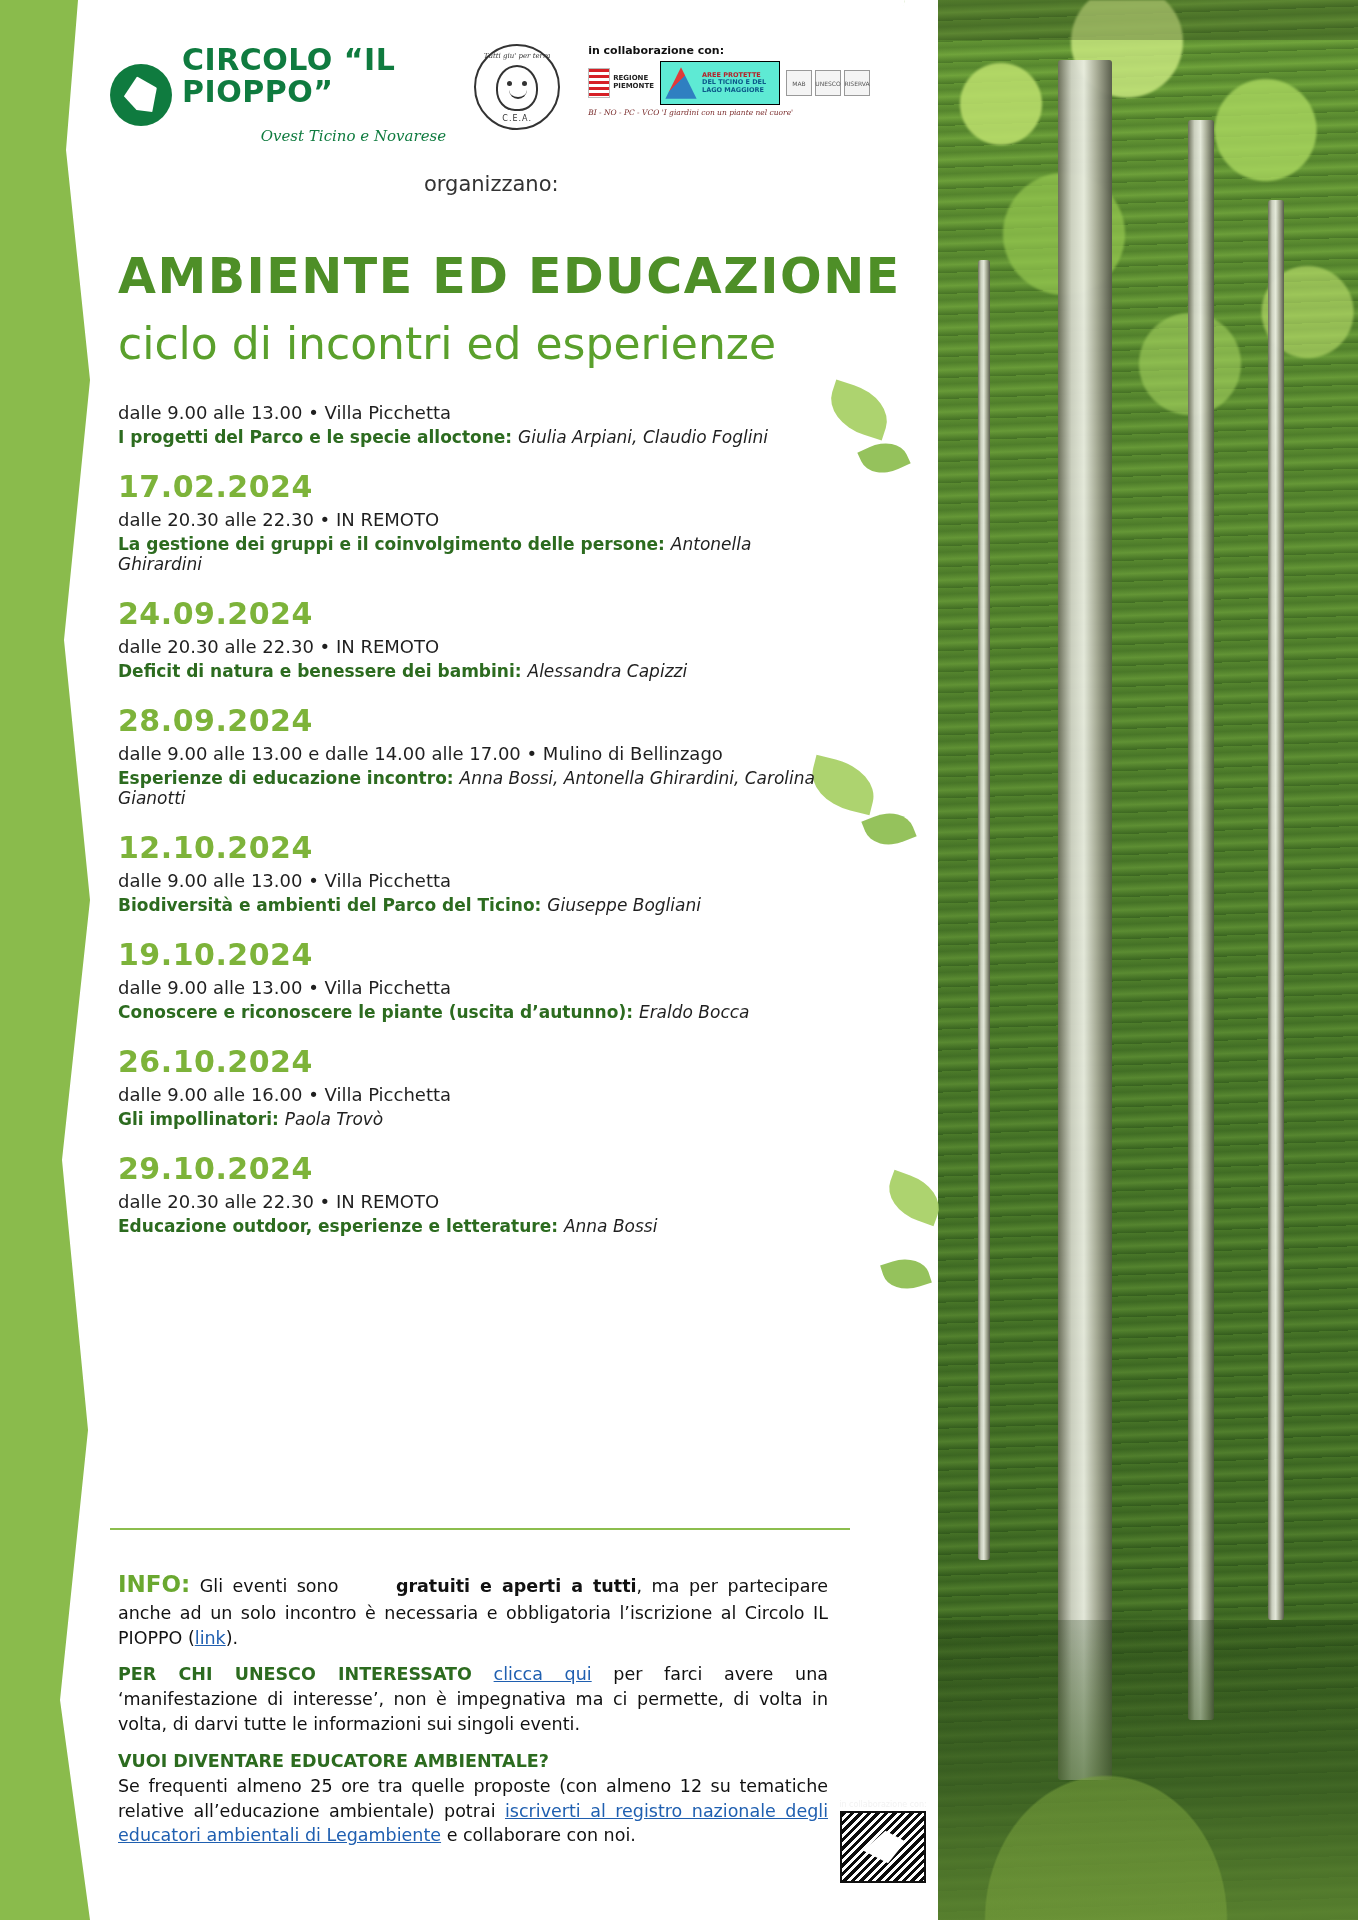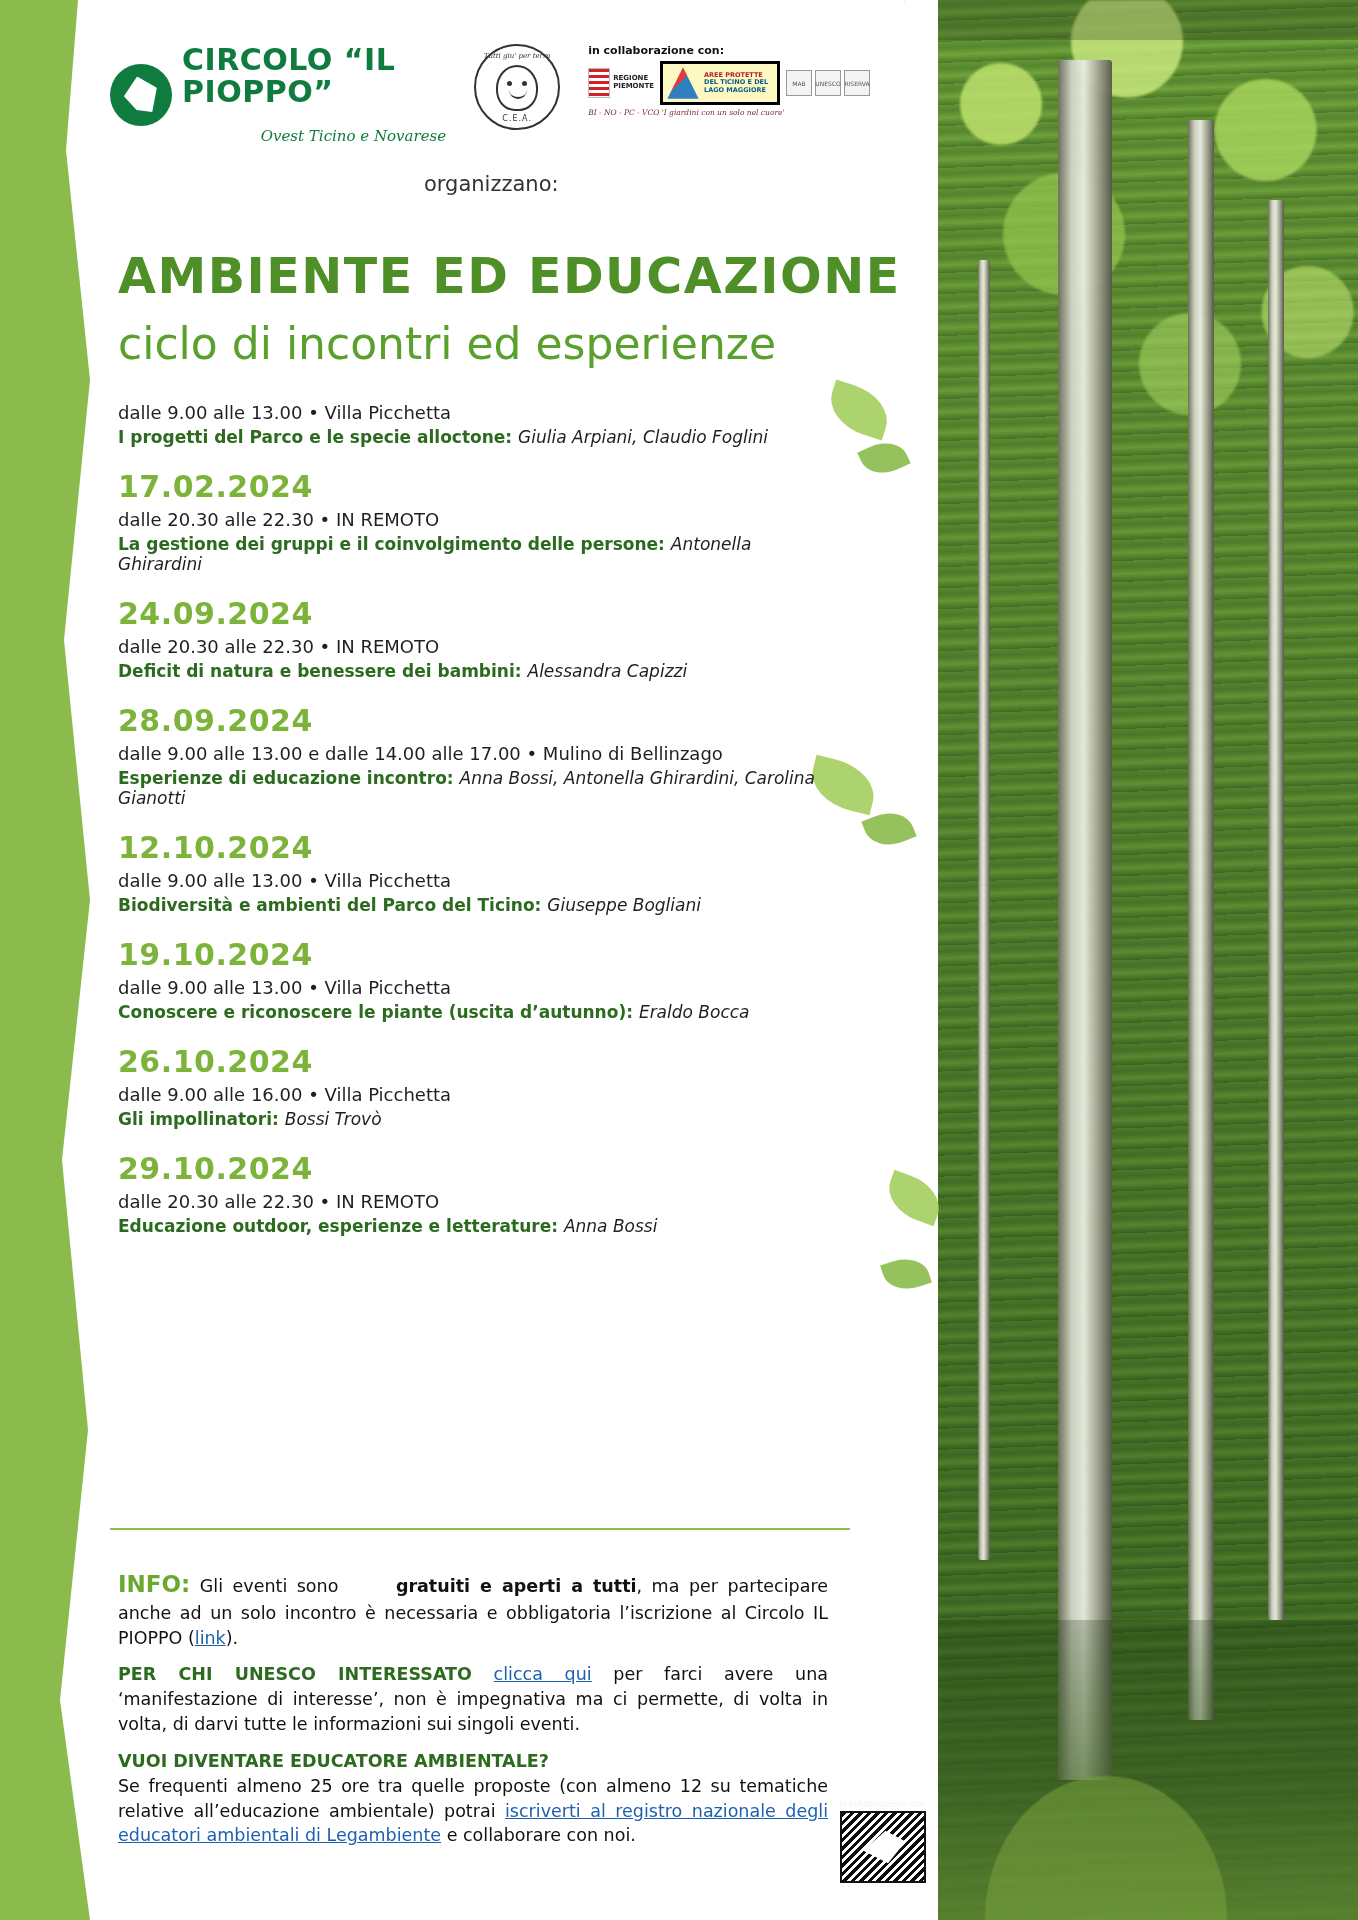--- a/index.html
+++ b/index.html
@@ -206,22 +206,22 @@
   }
   .regione-flag {
     width: 22px; height: 30px;
     background:
       repeating-linear-gradient(180deg, #d62027 0 3px, #ffffff 3px 6px);
     border: 1px solid #bbb;
   }
   .regione-txt { font-size: 7px; font-weight: bold; color: #222; line-height: 1.1; }
   .parco-logo {
     width: 120px; height: 44px;
-    border: 3px solid #000000;
-    background: #fef9c3;
+    border: 1px solid #000000;
+    background: #5eead4;
     display: flex; align-items: center; gap: 4px;
     padding: 2px 3px;
   }
   .parco-mark {
     width: 34px; height: 34px;
     background: linear-gradient(135deg,#e03a3a 0 45%, #2f7fc1 45% 100%);
     clip-path: polygon(50% 4%, 96% 96%, 4% 96%);
     flex: none;
   }
   .parco-txt { font-size: 6.5px; font-weight: bold; color: #0d5b8a; line-height: 1.15; }
@@ -415,21 +415,21 @@
             <div>DEL TICINO E DEL</div>
             <div>LAGO MAGGIORE</div>
           </div>
         </div>
         <div class="unesco-strip">
           <div class="unesco-box">MAB</div>
           <div class="unesco-box">UNESCO</div>
           <div class="unesco-box">RISERVA</div>
         </div>
       </div>
-      <div class="collab-foot">BI - NO - PC - VCO  'I giardini con un solo nel cuore'</div>
+      <div class="collab-foot">BI - NO - PC - VCO  'I giardini con un piante nel cuore'</div>
     </div>
   </div>
 
   <div class="organizzano">organizzano:</div>
 
   <div class="title1">AMBIENTE ED EDUCAZIONE</div>
   <div class="title2">ciclo di incontri ed esperienze</div>
 
   <div class="events">
 
@@ -464,21 +464,21 @@
 
     <div class="event">
       <div class="event-date">19.10.2024</div>
       <div class="event-when">dalle 9.00 alle 13.00 • Villa Picchetta</div>
       <div class="event-topic"><span>Conoscere e riconoscere le piante (uscita d’autunno):</span> <span class="speakers">Eraldo Bocca</span></div>
     </div>
 
     <div class="event">
       <div class="event-date">26.10.2024</div>
       <div class="event-when">dalle 9.00 alle 16.00 • Villa Picchetta</div>
-      <div class="event-topic"><span>Gli impollinatori:</span> <span class="speakers">Bossi Trovò</span></div>
+      <div class="event-topic"><span>Gli impollinatori:</span> <span class="speakers">Paola Trovò</span></div>
     </div>
 
     <div class="event">
       <div class="event-date">29.10.2024</div>
       <div class="event-when">dalle 20.30 alle 22.30 • IN REMOTO</div>
       <div class="event-topic"><span>Educazione outdoor, esperienze e letterature:</span> <span class="speakers">Anna Bossi</span></div>
     </div>
 
   </div>
 

